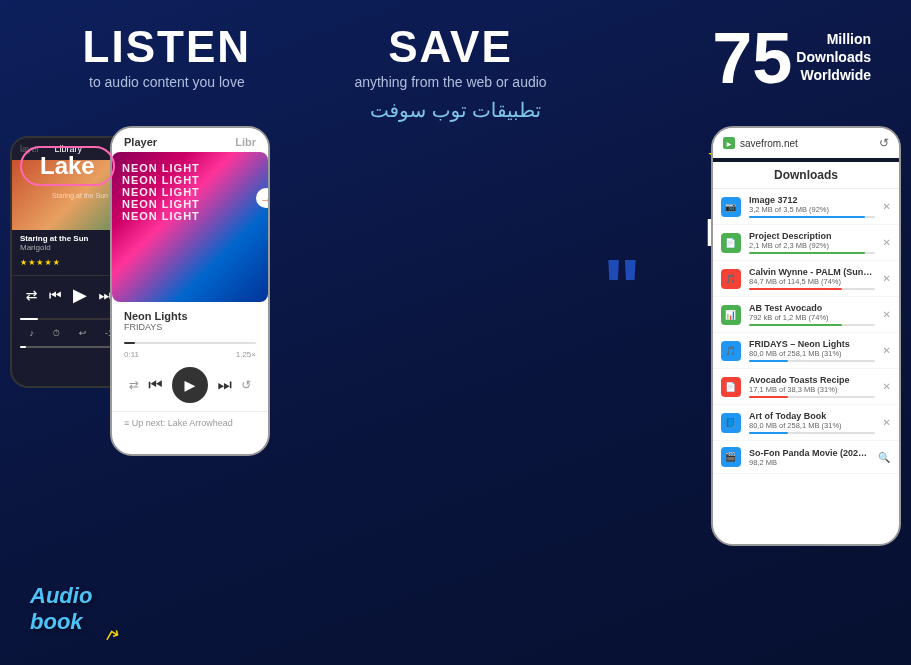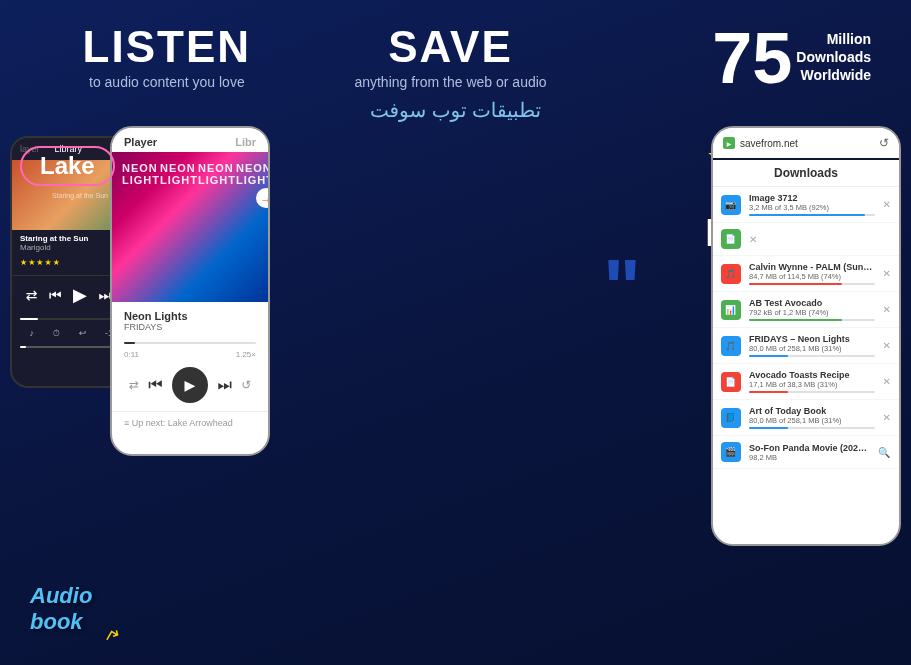--- a/index.html
+++ b/index.html
@@ -235,23 +235,24 @@
     }
     .player-tab { color: #333; font-weight: 700; }
     .library-tab { color: #aaa; }
 
     .neon-image {
       width: 100%;
       height: 150px;
       background: linear-gradient(135deg, #8b0057 0%, #cc0066 25%, #ff3399 40%, #0066cc 70%, #003399 100%);
       position: relative;
       display: flex;
-      flex-direction: row;
+      flex-direction: column;
       justify-content: flex-start;
       padding: 10px;
+      border-radius: 8px;
     }
     .neon-text-line {
       font-size: 11px;
       font-weight: 800;
       color: rgba(255,255,255,0.9);
       letter-spacing: 1px;
     }
 
     .arrow-indicator {
       position: absolute;
@@ -359,21 +360,21 @@
       border: 2px solid #999;
       z-index: 5;
     }
 
     .dl-header {
       display: flex;
       align-items: center;
       justify-content: space-between;
       padding: 8px 10px;
       background: white;
-      border-bottom: 2px solid #0f172a;
+      border-bottom: 4px solid #0f172a;
     }
     .dl-site {
       display: flex;
       align-items: center;
       gap: 5px;
       font-size: 10px;
       color: #333;
     }
     .site-icon {
       width: 12px; height: 12px;
@@ -664,20 +665,27 @@
           <div class="dl-size">3,2 MB of 3,5 MB (92%)</div>
           <div class="dl-progress">
               <div class="dl-progress-fill" style="background:#2196f3; width:92%;"></div>
             </div>
         </div>
         <span class="dl-close">✕</span>
       </div>
 
       <div class="dl-item">
         <div class="dl-icon" style="background:#4caf50;">📄</div>
+        <div class="dl-info">
+          <div class="dl-name">Project Description</div>
+          <div class="dl-size">2,1 MB of 2,3 MB (92%)</div>
+          <div class="dl-progress">
+              <div class="dl-progress-fill" style="background:#4caf50; width:92%;"></div>
+            </div>
+        </div>
         <span class="dl-close">✕</span>
       </div>
 
       <div class="dl-item">
         <div class="dl-icon" style="background:#f44336;">🎵</div>
         <div class="dl-info">
           <div class="dl-name">Calvin Wynne - PALM (Sunshi...</div>
           <div class="dl-size">84,7 MB of 114,5 MB (74%)</div>
           <div class="dl-progress">
               <div class="dl-progress-fill" style="background:#f44336; width:74%;"></div>

